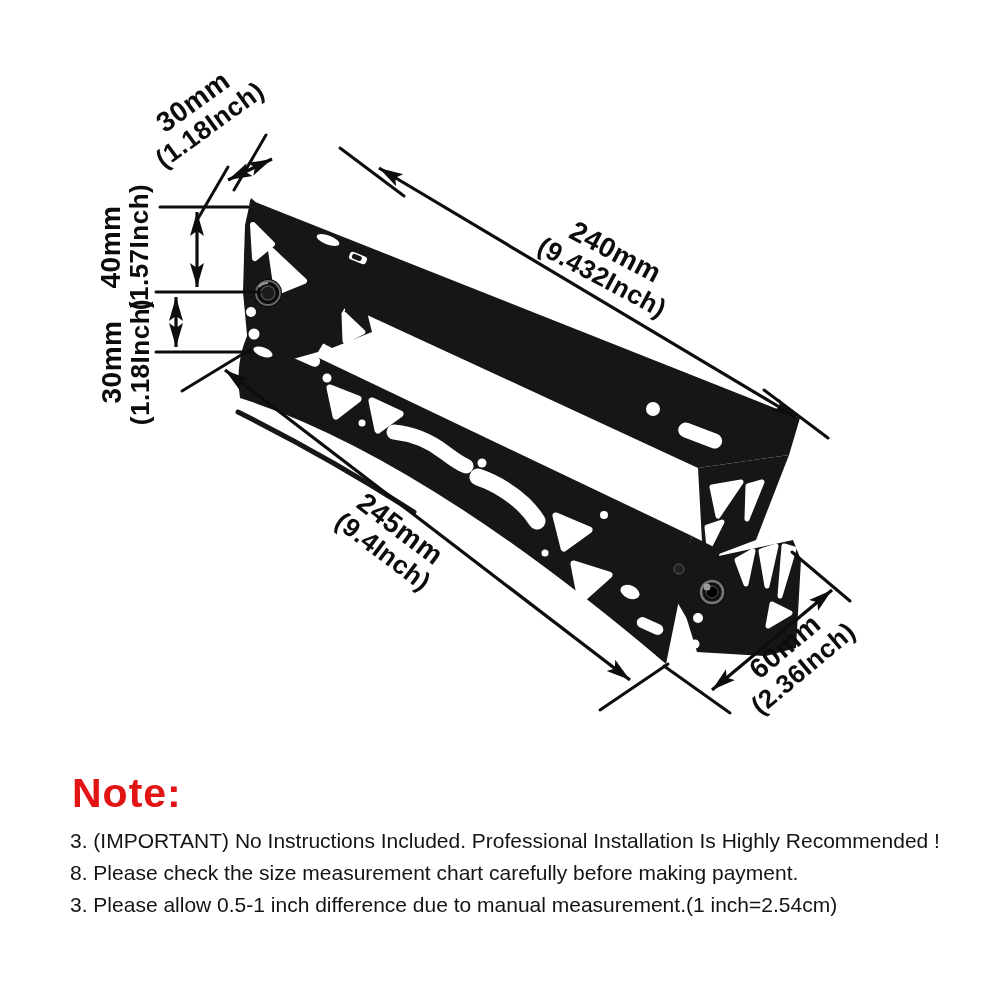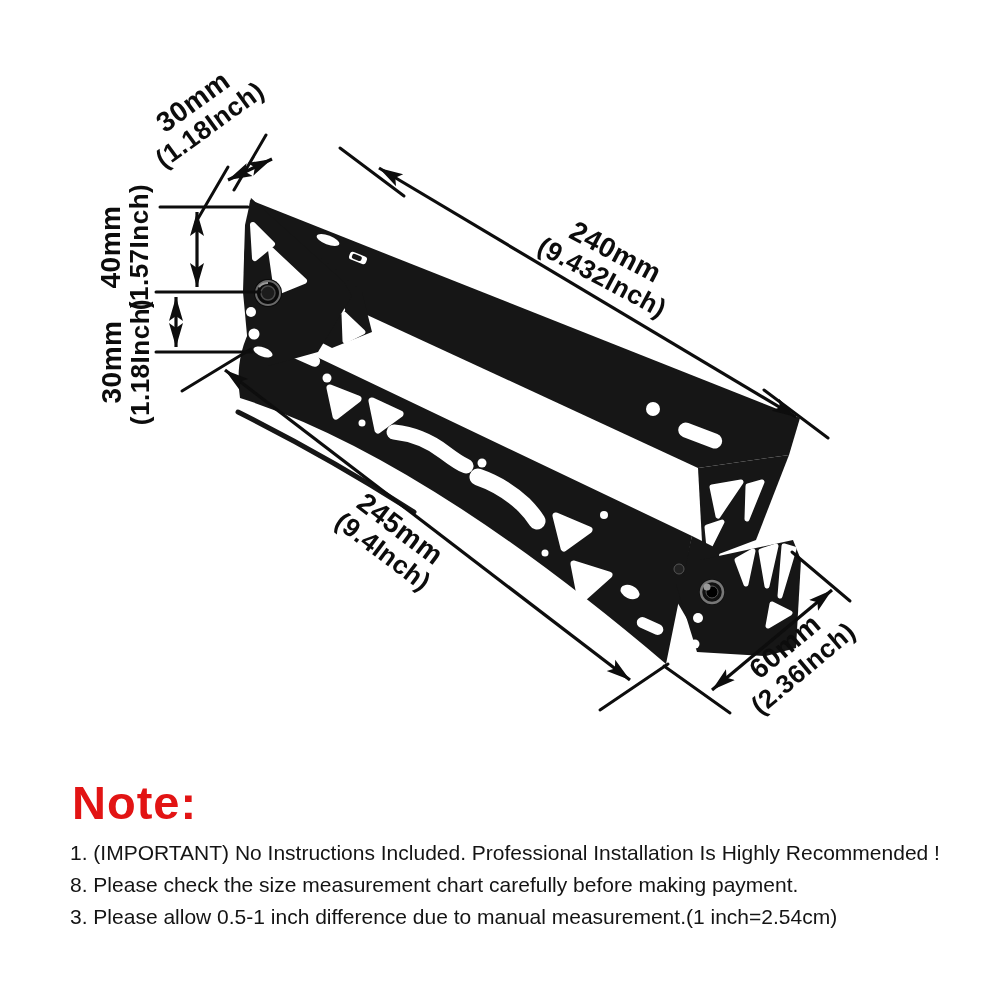--- a/index.html
+++ b/index.html
@@ -9,21 +9,21 @@
   }
   #diagram{position:absolute;left:0;top:0;}
   .piece{fill:#161616;stroke:none;}
   .cut{fill:#ffffff;stroke:#ffffff;stroke-linejoin:round;}
   .ext{stroke:#0d0d0d;stroke-width:3;fill:none;stroke-linecap:round;}
   .dim{stroke:#0d0d0d;stroke-width:3.2;fill:none;}
   .dmm{font:700 28px "Liberation Sans",sans-serif;fill:#0c0c0c;text-anchor:middle;letter-spacing:.5px;}
   .din{font:700 26px "Liberation Sans",sans-serif;fill:#0c0c0c;text-anchor:middle;letter-spacing:.5px;}
   .notes{position:absolute;left:70px;top:768px;width:918px;}
   .notes h2{
-    margin:10px 0 12px 2px;font-size:47px;line-height:1.05;font-weight:700;
+    margin:4px 0 12px 2px;font-size:41px;line-height:1.05;font-weight:700;
     color:#e21414;letter-spacing:1px;
   }
   .notes p{
     margin:0 0 5px 0;font-size:21px;line-height:27px;color:#141414;font-weight:400;
   }
 </style>
 </head>
 <body>
 
 <svg id="diagram" width="1000" height="760" viewBox="0 0 1000 760" aria-hidden="true">
@@ -171,16 +171,16 @@
     <path class="dim" d="M712,690 L832,590" marker-start="url(#arw)" marker-end="url(#arw)"></path>
     <g transform="translate(798,662) rotate(-40)">
       <text class="dmm" y="-11">60mm</text>
       <text class="din" y="17">(2.36Inch)</text>
     </g>
   </g>
 </svg>
 
 <div class="notes">
   <h2>Note:</h2>
-  <p>1. (IMPORTANT) No Instructions Included. Professional Installation Is Highly Recommended !</p>
+  <p>3. (IMPORTANT) No Instructions Included. Professional Installation Is Highly Recommended !</p>
   <p>8. Please check the size measurement chart carefully before making payment.</p>
   <p>3. Please allow 0.5-1 inch difference due to manual measurement.(1 inch=2.54cm)</p>
 </div>
 
 </body></html>

